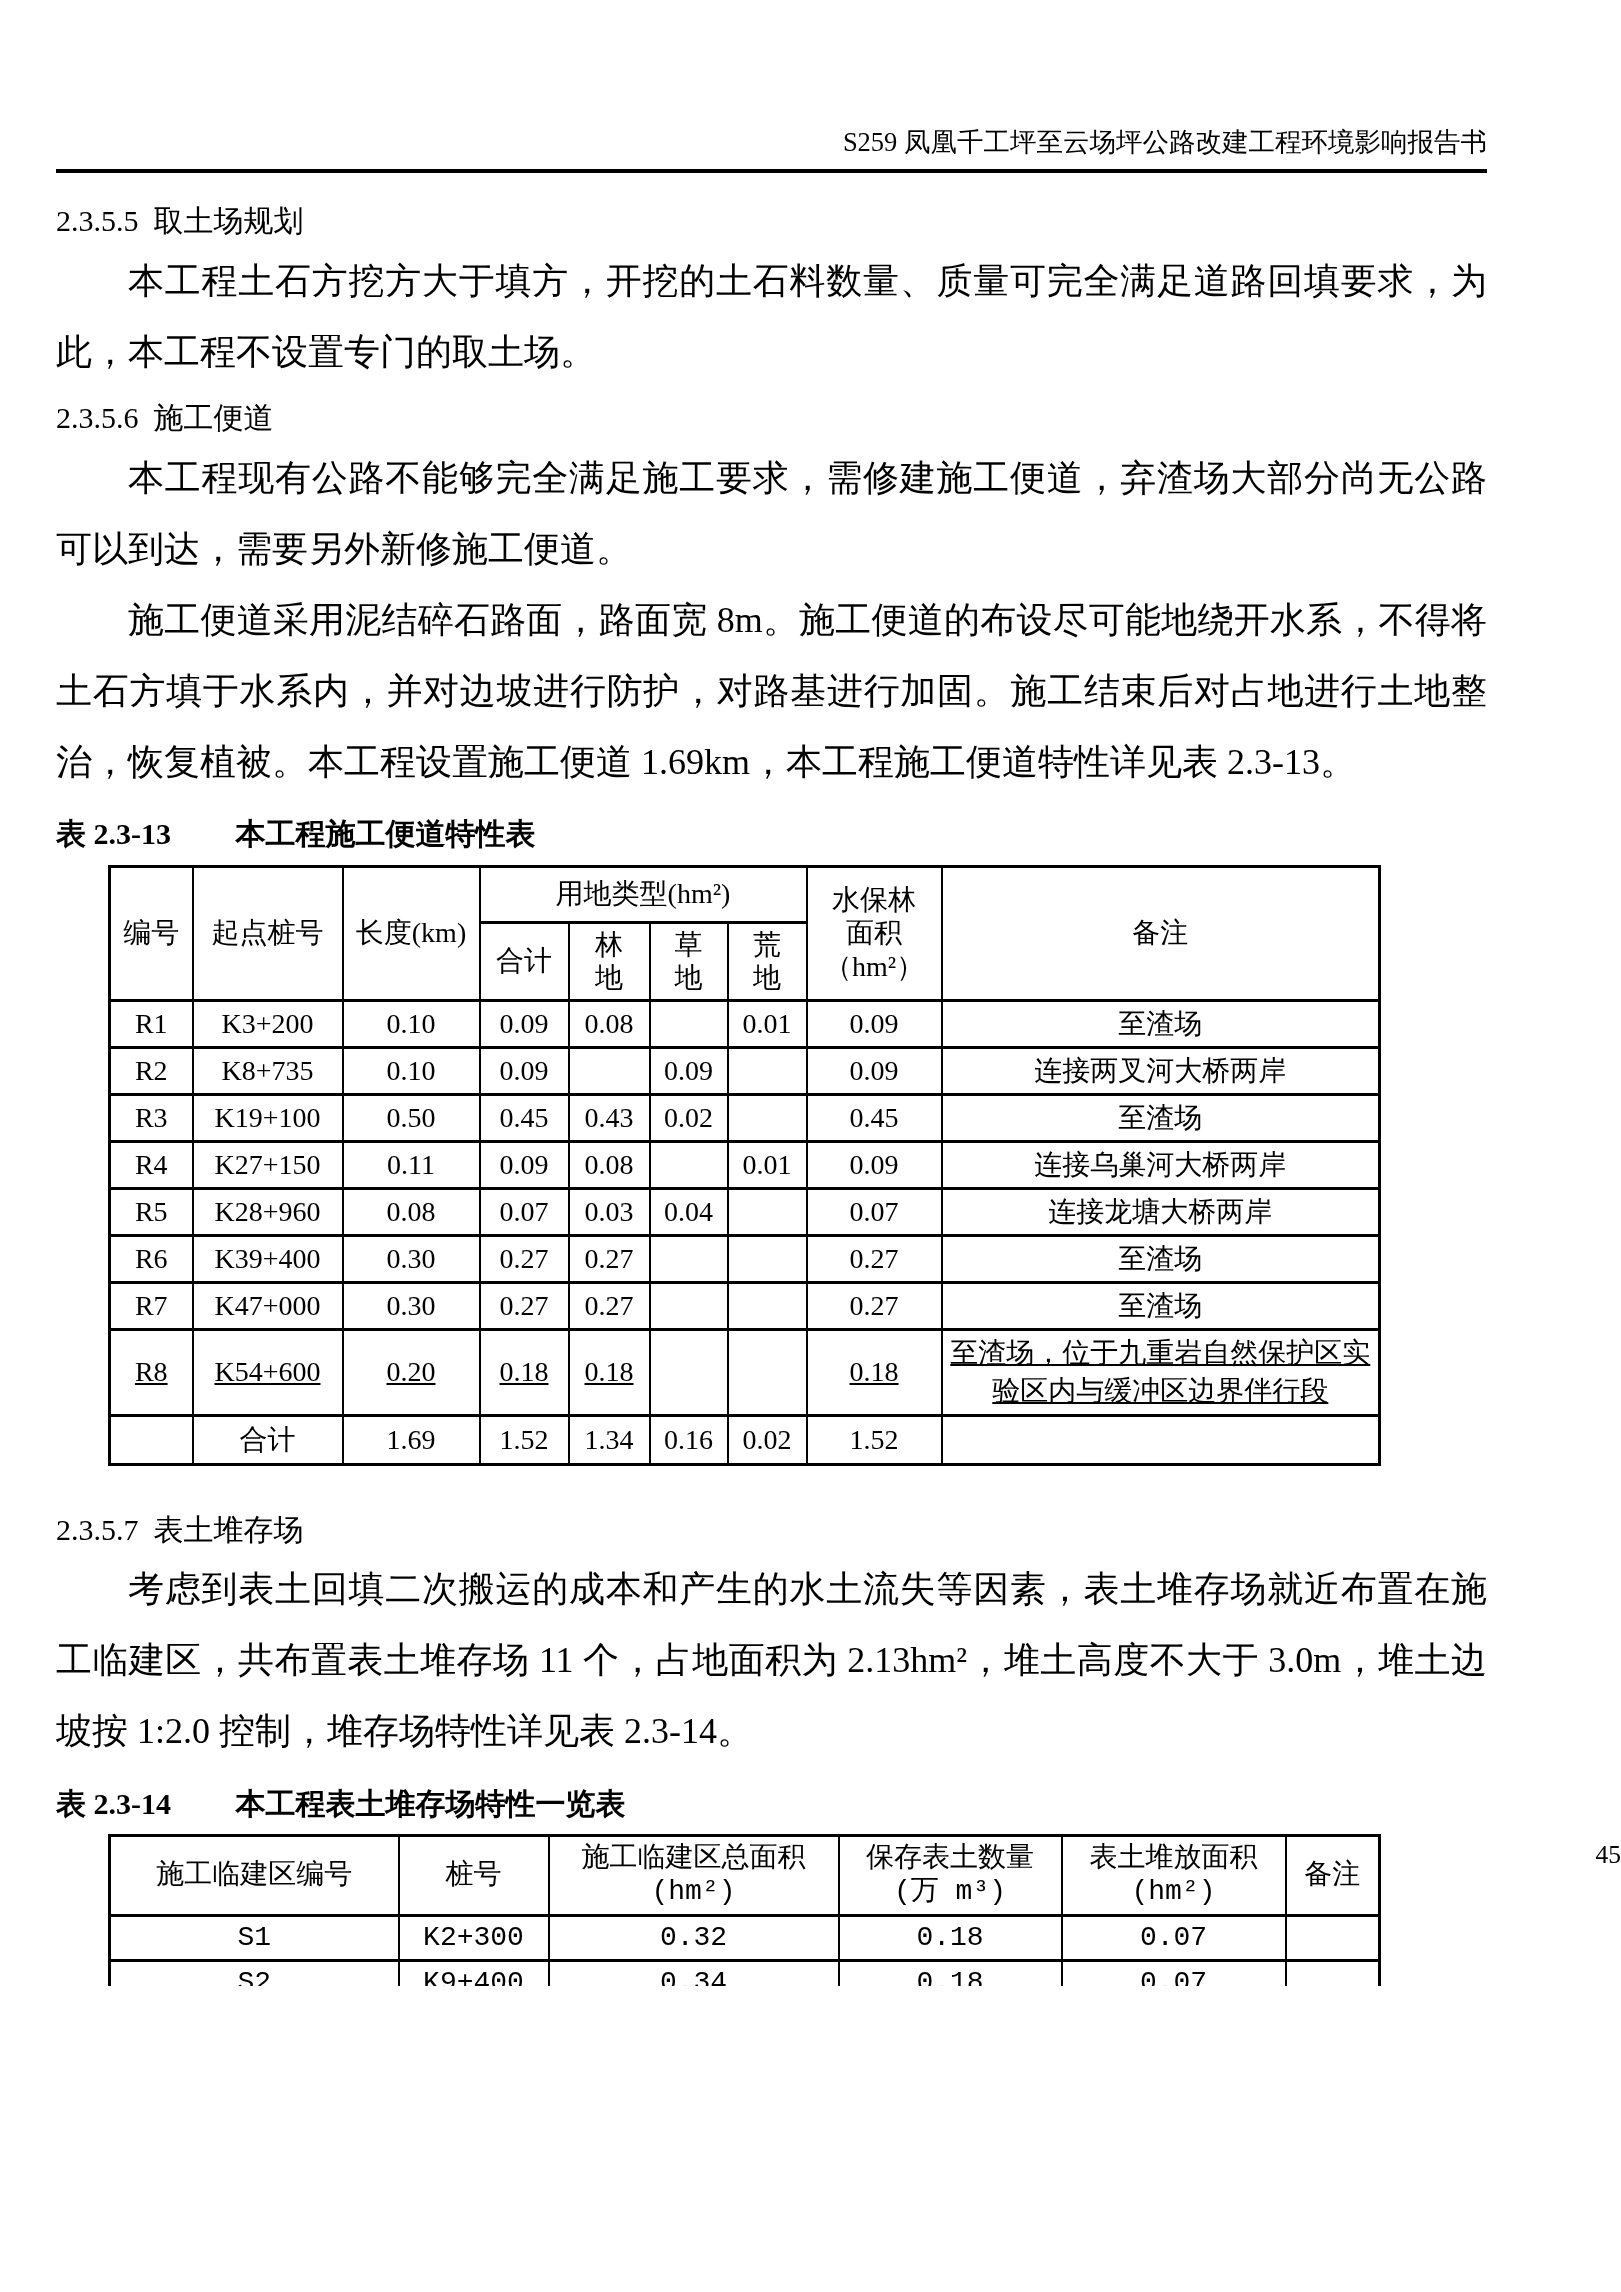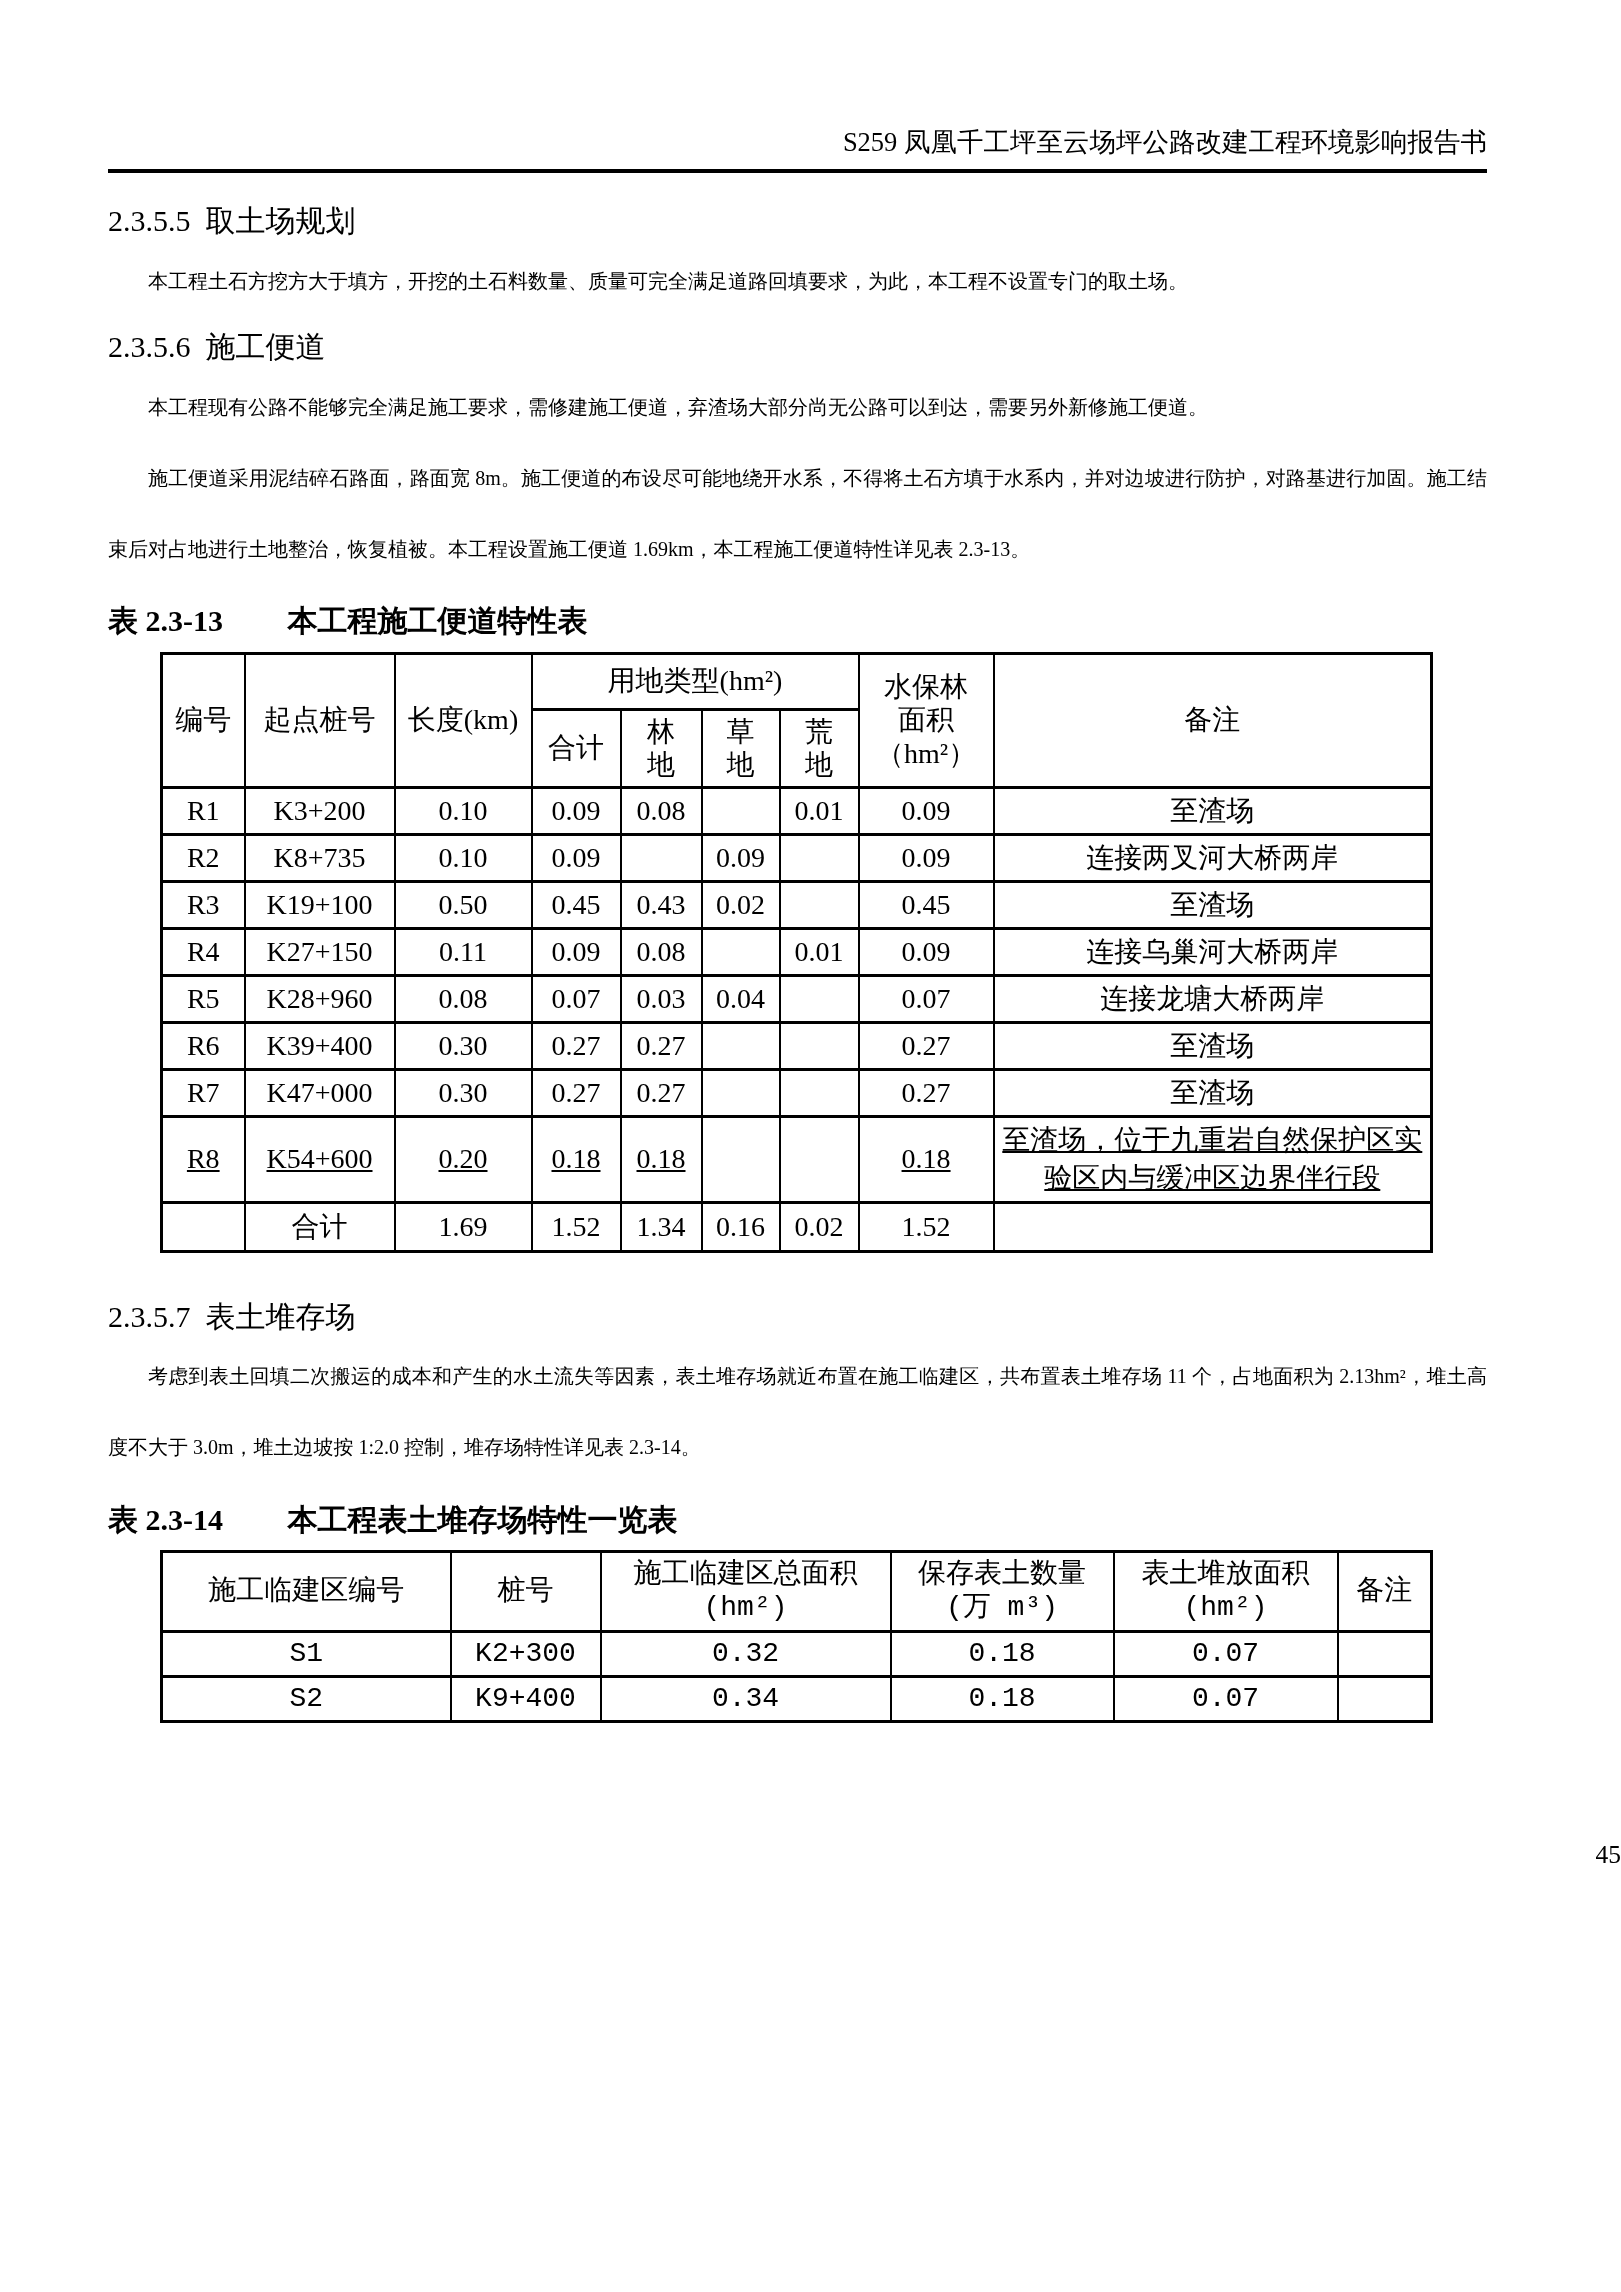--- a/index.html
+++ b/index.html
@@ -1,42 +1,42 @@
 <!DOCTYPE html>
 <html><head>
 <meta charset="utf-8">
 <style>
   html, body { margin: 0; padding: 0; background: #ffffff; }
   .page {
     width: 1621px; height: 1986px;
     position: relative;
     background: #ffffff;
     box-sizing: border-box;
-    padding: 125px 134px 0 108px;
+    padding: 125px 134px 0 56px;
     font-family: "Liberation Serif", "DejaVu Serif", serif;
     color: #000000;
   }
   .page-header {
     text-align: right;
     font-size: 26.5px;
     line-height: 1.3;
     padding-bottom: 9.8px;
     border-bottom: 4.9px solid #000000;
   }
   .section-heading {
     font-size: 30px;
     font-weight: normal;
     margin: 29px 0 5.9px 0;
     white-space: pre-wrap;
     line-height: 1.25;
   }
   .section-heading.mid { margin-top: 11.8px; }
   .section-heading.late { margin-top: 45px; }
   .para {
-    font-size: 20px;
+    font-size: 36px;
     line-height: 71px;
     text-indent: 2em;
     text-align: justify;
     margin: 0;
   }
   .table-caption {
     text-align: left;
     font-weight: bold;
     font-size: 30px;
     margin: 17.6px 0 11.8px 0;

